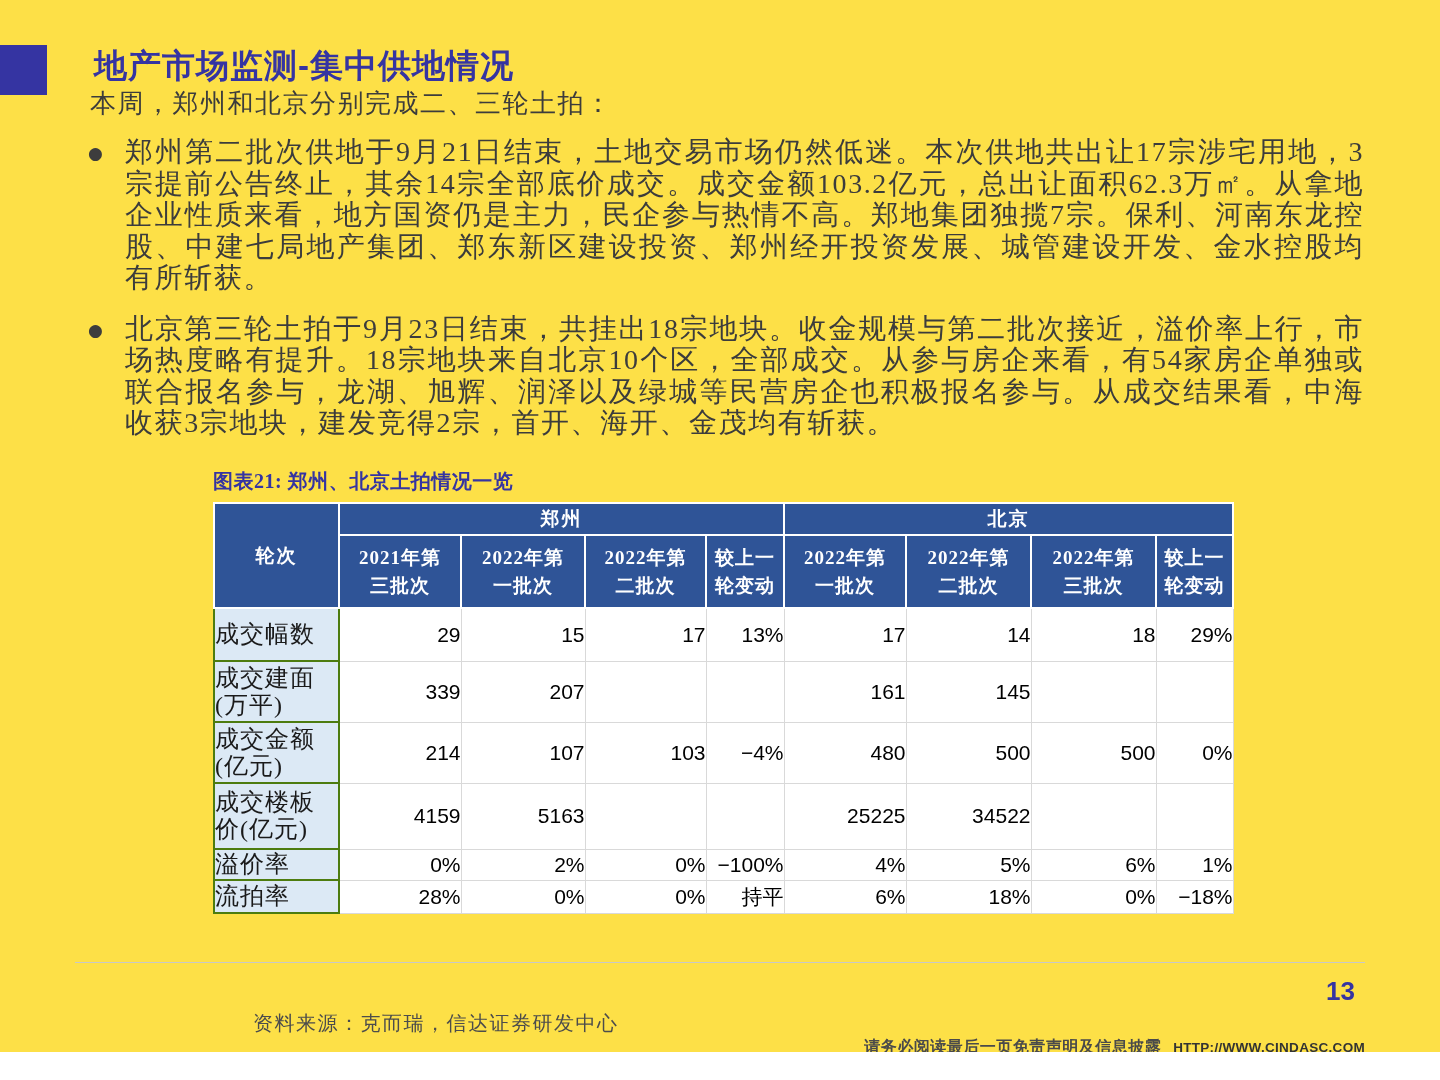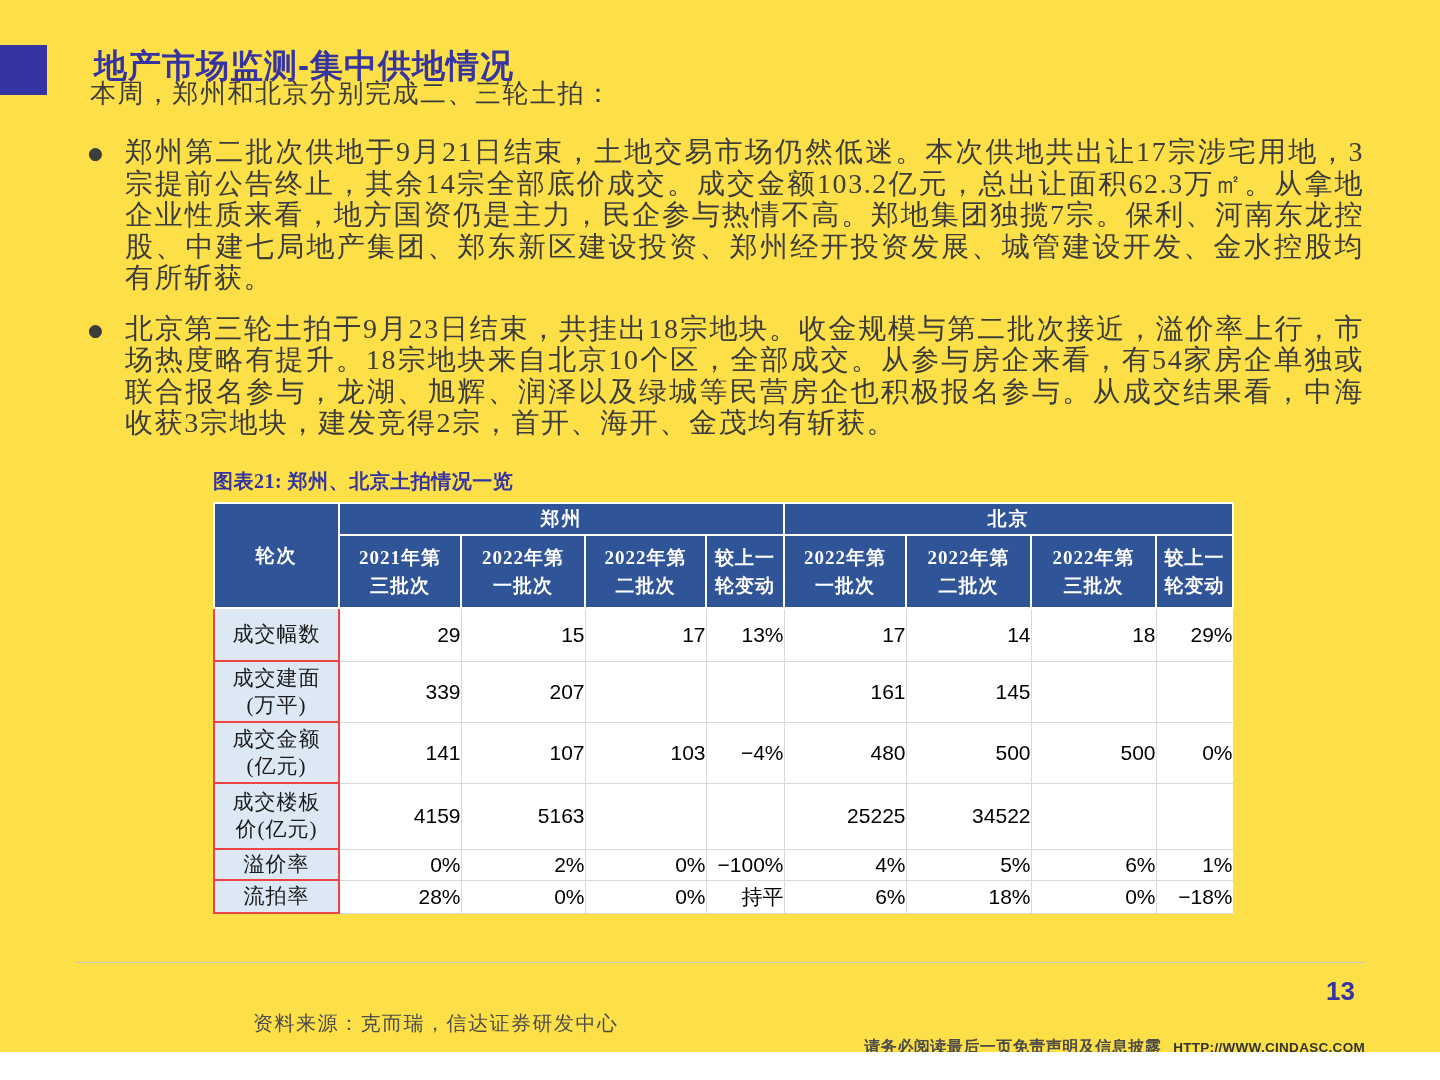--- a/index.html
+++ b/index.html
@@ -24,21 +24,21 @@
     margin: 0;
     font-family: "Liberation Sans", sans-serif;
     font-size: 33px;
     font-weight: bold;
     color: var(--accent-indigo, #3534A2);
     letter-spacing: 1px;
     white-space: nowrap;
   }
   .intro {
     position: absolute;
-    left: 90px; top: 76px;
+    left: 90px; top: 86px;
     font-size: 26px;
     letter-spacing: 1.5px;
     white-space: nowrap;
   }
   .bullets {
     position: absolute;
     left: 88px; top: 136px;
     width: 1276px;
   }
   .bullet { display: flex; align-items: flex-start; margin-bottom: 19px; }
@@ -81,23 +81,22 @@
     padding: 0;
   }
   tr.group-row { height: 32px; }
   tr.group-row th { font-size: 19px; letter-spacing: 2px; }
   tr.sub-row { height: 73px; }
   tr.sub-row th { font-size: 19px; line-height: 28px; letter-spacing: 1px; }
   th.corner { font-size: 21px; letter-spacing: 2px; }
   table.land td { padding: 0; vertical-align: middle; }
   td.row-label {
     background: var(--row-label-blue, #DCE9F5);
-    border: 2px solid #ef4444;
-    text-align: center;
-    font-size: 21px;
+    border: 2px solid #4d7c0f;
+    font-size: 24px;
     line-height: 27px;
     color: #1A1A1A;
     letter-spacing: 1px;
   }
   td.data-cell {
     background: #ffffff;
     border: 1px solid #D9D9D9;
     text-align: right;
     padding-right: 8px;
     font-family: "Liberation Sans", sans-serif;
@@ -236,21 +235,21 @@
             <td class="data-cell">207</td>
             <td class="data-cell"></td>
             <td class="data-cell"></td>
             <td class="data-cell">161</td>
             <td class="data-cell">145</td>
             <td class="data-cell"></td>
             <td class="data-cell"></td>
           </tr>
           <tr>
             <td class="row-label">成交金额<br>(亿元)</td>
-            <td class="data-cell">141</td>
+            <td class="data-cell">214</td>
             <td class="data-cell">107</td>
             <td class="data-cell">103</td>
             <td class="data-cell">−4%</td>
             <td class="data-cell">480</td>
             <td class="data-cell">500</td>
             <td class="data-cell">500</td>
             <td class="data-cell">0%</td>
           </tr>
           <tr>
             <td class="row-label">成交楼板<br>价(亿元)</td>

